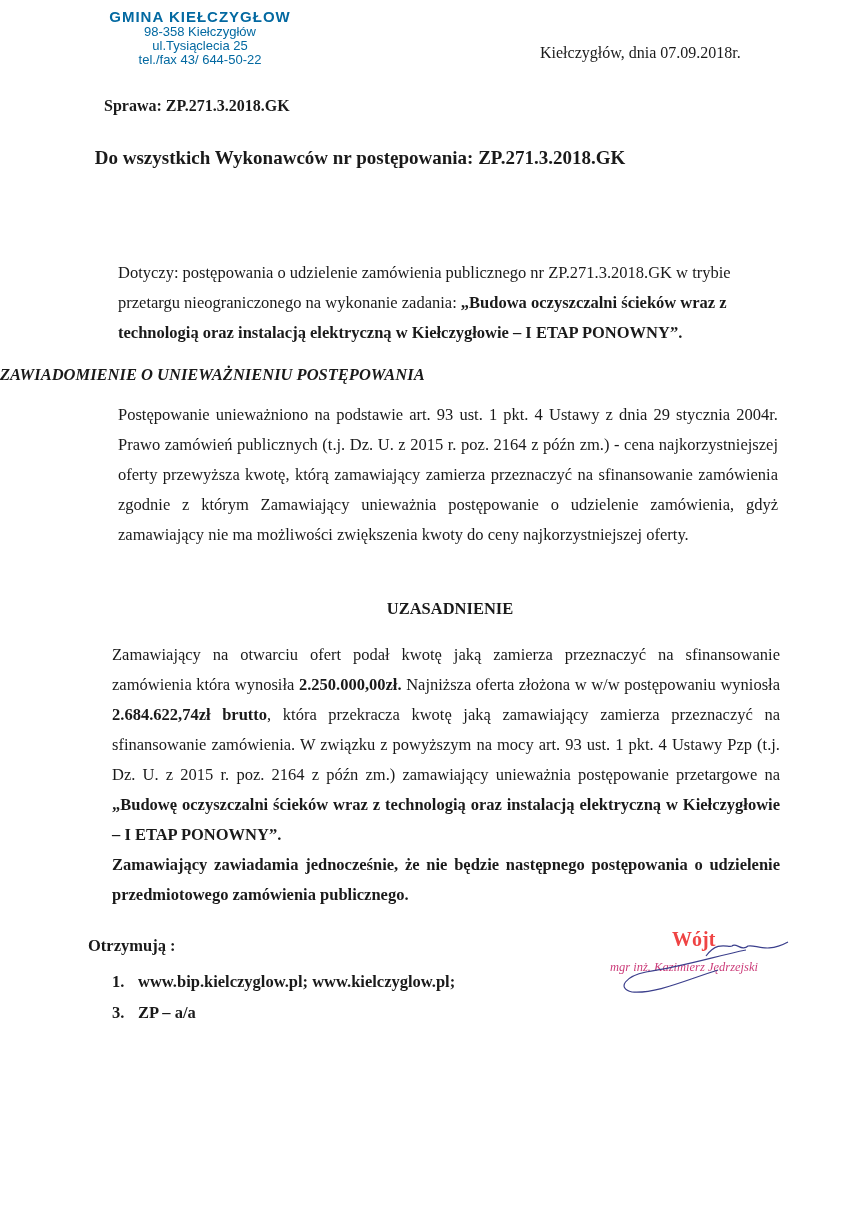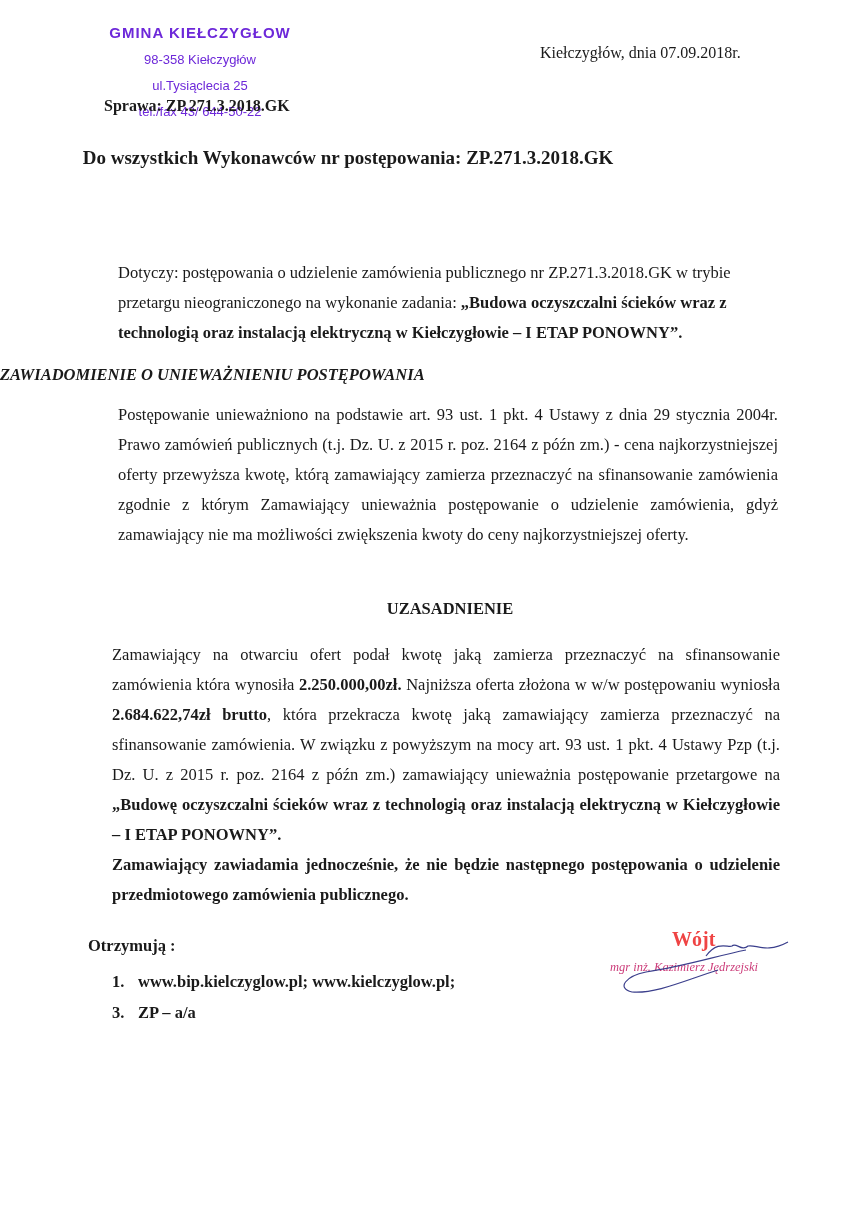--- a/index.html
+++ b/index.html
@@ -1,24 +1,24 @@
 <!DOCTYPE html>
 <html><head>
   <meta charset="utf-8">
   <style>
     html, body { margin: 0; padding: 0; background: #ffffff; }
     body { width: 868px; height: 1227px; position: relative; overflow: hidden;
            font-family: "Liberation Serif", "DejaVu Serif", serif; color: #1a1a1a; }
-    .stamp { position: absolute; left: 100px; top: 24px; width: 200px; text-align: center;
-             color: #6d28d9; font-family: "Liberation Sans", "DejaVu Sans", sans-serif; line-height: 14px; }
+    .stamp { position: absolute; left: 100px; top: 8px; width: 200px; text-align: center;
+             color: #0369a1; font-family: "Liberation Sans", "DejaVu Sans", sans-serif; line-height: 14px; }
     .stamp .org { font-weight: bold; font-size: 15px; letter-spacing: 1px; line-height: 17px; }
-    .stamp .ln { font-size: 13px; margin-top: 12px; }
+    .stamp .ln { font-size: 13px; }
     .date { position: absolute; left: 540px; top: 44px; font-size: 16px; }
     .case { position: absolute; left: 104px; top: 97px; font-size: 16px; font-weight: bold; }
-    .addressee { position: absolute; left: 0; width: 696px; top: 147px; text-align: center;
+    .addressee { position: absolute; left: 12px; width: 696px; top: 147px; text-align: center;
                  font-size: 19px; font-weight: bold; }
     .para { position: absolute; left: 98px; width: 660px; font-size: 16.5px; line-height: 30px;
             text-align: justify; margin-left: 20px; }
     .para b { font-weight: bold; }
     .regarding { top: 258px; text-align: left; }
     .notice-title { position: absolute; left: 0; width: 868px; top: 365px; text-align: left;
                     font-size: 16.5px; font-weight: bold; font-style: italic; }
     .reason-body { top: 400px; }
     .just-title { position: absolute; left: 16px; width: 868px; top: 599px; text-align: center;
                   font-size: 16.5px; font-weight: bold; }

